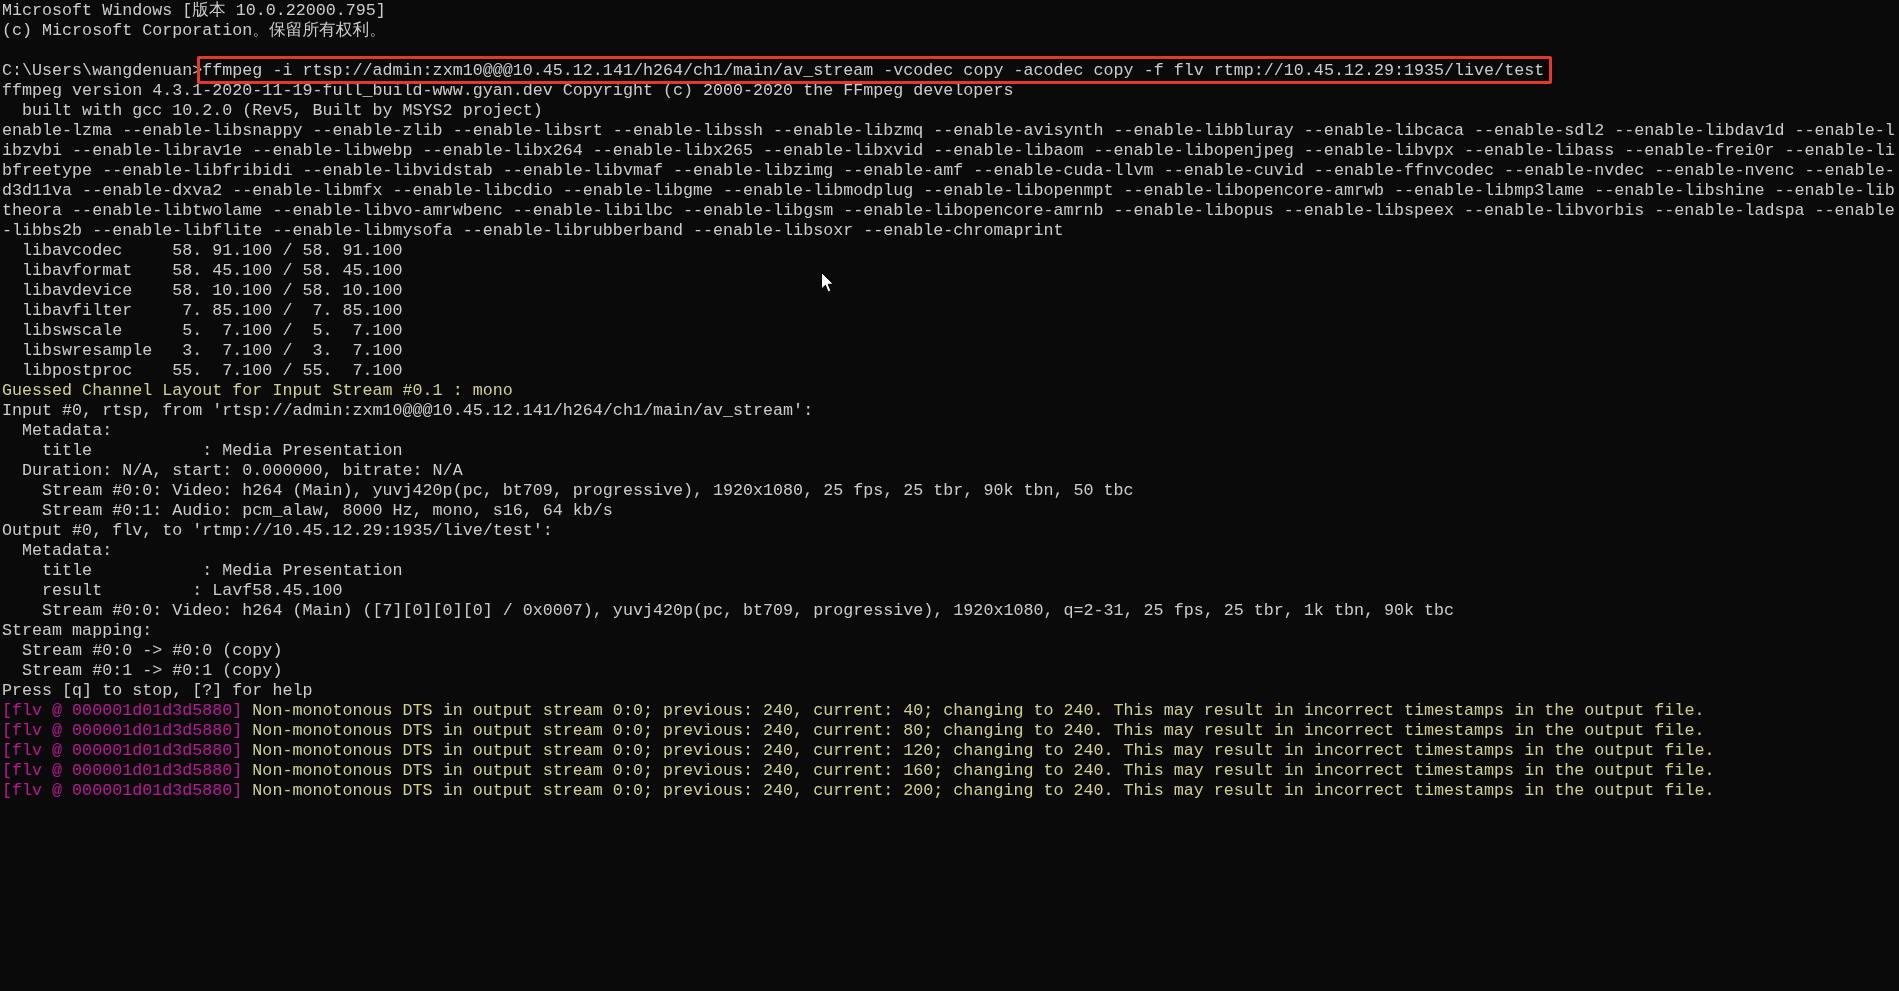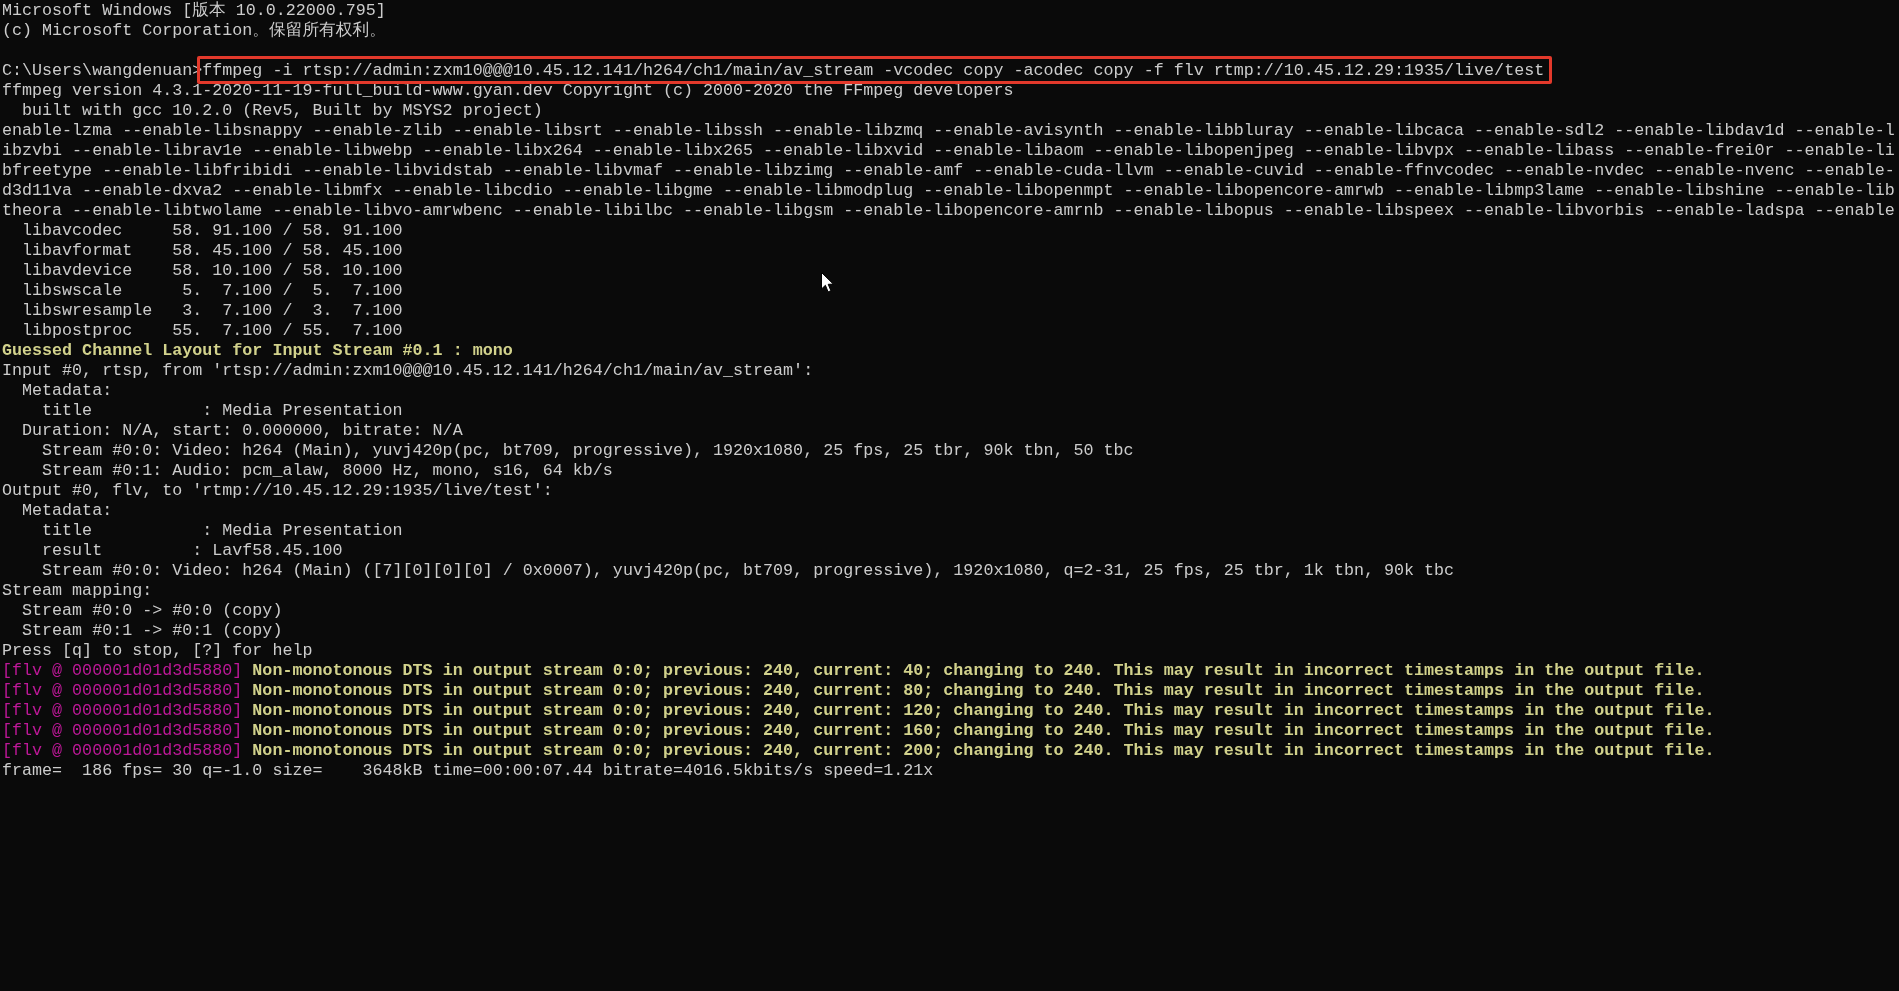--- a/index.html
+++ b/index.html
@@ -14,21 +14,21 @@
     font-family:"Liberation Mono","DejaVu Sans Mono",monospace;
   }
   .terminal {
     position:relative; width:1899px; height:981px;
     padding:1px 0 0 2px;
     color:var(--foreground);
     font-size:16.7px; line-height:20px;
   }
   .line { height:20px; white-space:pre; }
   .seg-fg, .seg-prompt { color:var(--foreground); }
-  .seg-yellow { color:var(--warning_yellow);font-weight:bold; }
+  .seg-yellow { color:var(--warning_yellow); }
   .seg-magenta { color:var(--log_magenta);text-align:center; }
   .seg-cmd { color:var(--foreground); position:relative;text-align:center; }
   .seg-cmd::after {
     content:""; position:absolute; left:-5px; right:-8px; top:-5px; bottom:-4px;
     border:3px solid var(--highlight_red); border-radius:2px; pointer-events:none;
   }
   .mouse-cursor { position:absolute; left:820px; top:272px; width:15px; height:22px; }
 </style>
 </head>
 <body>
@@ -39,23 +39,25 @@
       <div class="line"><span class="seg-fg">(c) Microsoft Corporation。保留所有权利。</span></div>
       <div class="line"><span class="seg-fg"></span></div>
       <div class="line"><span class="seg-prompt">C:\Users\wangdenuan&gt;</span><span class="seg-cmd">ffmpeg -i rtsp://admin:zxm10@@@10.45.12.141/h264/ch1/main/av_stream -vcodec copy -acodec copy -f flv rtmp://10.45.12.29:1935/live/test</span></div>
       <div class="line"><span class="seg-fg">ffmpeg version 4.3.1-2020-11-19-full_build-www.gyan.dev Copyright (c) 2000-2020 the FFmpeg developers</span></div>
       <div class="line"><span class="seg-fg">  built with gcc 10.2.0 (Rev5, Built by MSYS2 project)</span></div>
       <div class="line"><span class="seg-fg">enable-lzma --enable-libsnappy --enable-zlib --enable-libsrt --enable-libssh --enable-libzmq --enable-avisynth --enable-libbluray --enable-libcaca --enable-sdl2 --enable-libdav1d --enable-l</span></div>
       <div class="line"><span class="seg-fg">ibzvbi --enable-librav1e --enable-libwebp --enable-libx264 --enable-libx265 --enable-libxvid --enable-libaom --enable-libopenjpeg --enable-libvpx --enable-libass --enable-frei0r --enable-li</span></div>
       <div class="line"><span class="seg-fg">bfreetype --enable-libfribidi --enable-libvidstab --enable-libvmaf --enable-libzimg --enable-amf --enable-cuda-llvm --enable-cuvid --enable-ffnvcodec --enable-nvdec --enable-nvenc --enable-</span></div>
       <div class="line"><span class="seg-fg">d3d11va --enable-dxva2 --enable-libmfx --enable-libcdio --enable-libgme --enable-libmodplug --enable-libopenmpt --enable-libopencore-amrwb --enable-libmp3lame --enable-libshine --enable-lib</span></div>
       <div class="line"><span class="seg-fg">theora --enable-libtwolame --enable-libvo-amrwbenc --enable-libilbc --enable-libgsm --enable-libopencore-amrnb --enable-libopus --enable-libspeex --enable-libvorbis --enable-ladspa --enable</span></div>
+      <div class="line"><span class="seg-fg">-libbs2b --enable-libflite --enable-libmysofa --enable-librubberband --enable-libsoxr --enable-chromaprint</span></div>
       <div class="line"><span class="seg-fg">  libavcodec     58. 91.100 / 58. 91.100</span></div>
       <div class="line"><span class="seg-fg">  libavformat    58. 45.100 / 58. 45.100</span></div>
       <div class="line"><span class="seg-fg">  libavdevice    58. 10.100 / 58. 10.100</span></div>
+      <div class="line"><span class="seg-fg">  libavfilter     7. 85.100 /  7. 85.100</span></div>
       <div class="line"><span class="seg-fg">  libswscale      5.  7.100 /  5.  7.100</span></div>
       <div class="line"><span class="seg-fg">  libswresample   3.  7.100 /  3.  7.100</span></div>
       <div class="line"><span class="seg-fg">  libpostproc    55.  7.100 / 55.  7.100</span></div>
       <div class="line"><span class="seg-yellow">Guessed Channel Layout for Input Stream #0.1 : mono</span></div>
       <div class="line"><span class="seg-fg">Input #0, rtsp, from 'rtsp://admin:zxm10@@@10.45.12.141/h264/ch1/main/av_stream':</span></div>
       <div class="line"><span class="seg-fg">  Metadata:</span></div>
       <div class="line"><span class="seg-fg">    title           : Media Presentation</span></div>
       <div class="line"><span class="seg-fg">  Duration: N/A, start: 0.000000, bitrate: N/A</span></div>
       <div class="line"><span class="seg-fg">    Stream #0:0: Video: h264 (Main), yuvj420p(pc, bt709, progressive), 1920x1080, 25 fps, 25 tbr, 90k tbn, 50 tbc</span></div>
       <div class="line"><span class="seg-fg">    Stream #0:1: Audio: pcm_alaw, 8000 Hz, mono, s16, 64 kb/s</span></div>
@@ -66,20 +68,19 @@
       <div class="line"><span class="seg-fg">    Stream #0:0: Video: h264 (Main) ([7][0][0][0] / 0x0007), yuvj420p(pc, bt709, progressive), 1920x1080, q=2-31, 25 fps, 25 tbr, 1k tbn, 90k tbc</span></div>
       <div class="line"><span class="seg-fg">Stream mapping:</span></div>
       <div class="line"><span class="seg-fg">  Stream #0:0 -&gt; #0:0 (copy)</span></div>
       <div class="line"><span class="seg-fg">  Stream #0:1 -&gt; #0:1 (copy)</span></div>
       <div class="line"><span class="seg-fg">Press [q] to stop, [?] for help</span></div>
       <div class="line"><span class="seg-magenta">[flv @ 000001d01d3d5880]</span><span class="seg-yellow"> Non-monotonous DTS in output stream 0:0; previous: 240, current: 40; changing to 240. This may result in incorrect timestamps in the output file.</span></div>
       <div class="line"><span class="seg-magenta">[flv @ 000001d01d3d5880]</span><span class="seg-yellow"> Non-monotonous DTS in output stream 0:0; previous: 240, current: 80; changing to 240. This may result in incorrect timestamps in the output file.</span></div>
       <div class="line"><span class="seg-magenta">[flv @ 000001d01d3d5880]</span><span class="seg-yellow"> Non-monotonous DTS in output stream 0:0; previous: 240, current: 120; changing to 240. This may result in incorrect timestamps in the output file.</span></div>
       <div class="line"><span class="seg-magenta">[flv @ 000001d01d3d5880]</span><span class="seg-yellow"> Non-monotonous DTS in output stream 0:0; previous: 240, current: 160; changing to 240. This may result in incorrect timestamps in the output file.</span></div>
       <div class="line"><span class="seg-magenta">[flv @ 000001d01d3d5880]</span><span class="seg-yellow"> Non-monotonous DTS in output stream 0:0; previous: 240, current: 200; changing to 240. This may result in incorrect timestamps in the output file.</span></div>
-      <div class="line"><span class="seg-fg">frame=  186 fps= 30 q=-1.0 size=    3648kB time=00:00:07.44 bitrate=4016.5kbits/s speed=1.21x</span></div>
     </div>
   <div class="mouse-cursor" style="left: 820px; top: 272px;">
     <svg width="15" height="22" viewBox="0 0 15 22">
       <polygon points="1.5,0.5 1.5,17 5.4,13.3 8.1,19.9 10.9,18.7 8.2,12.3 13.3,12.1" fill="#ffffff" stroke="#000000" stroke-width="1"></polygon>
     </svg>
   </div>
 </div>
 
 </body></html>

